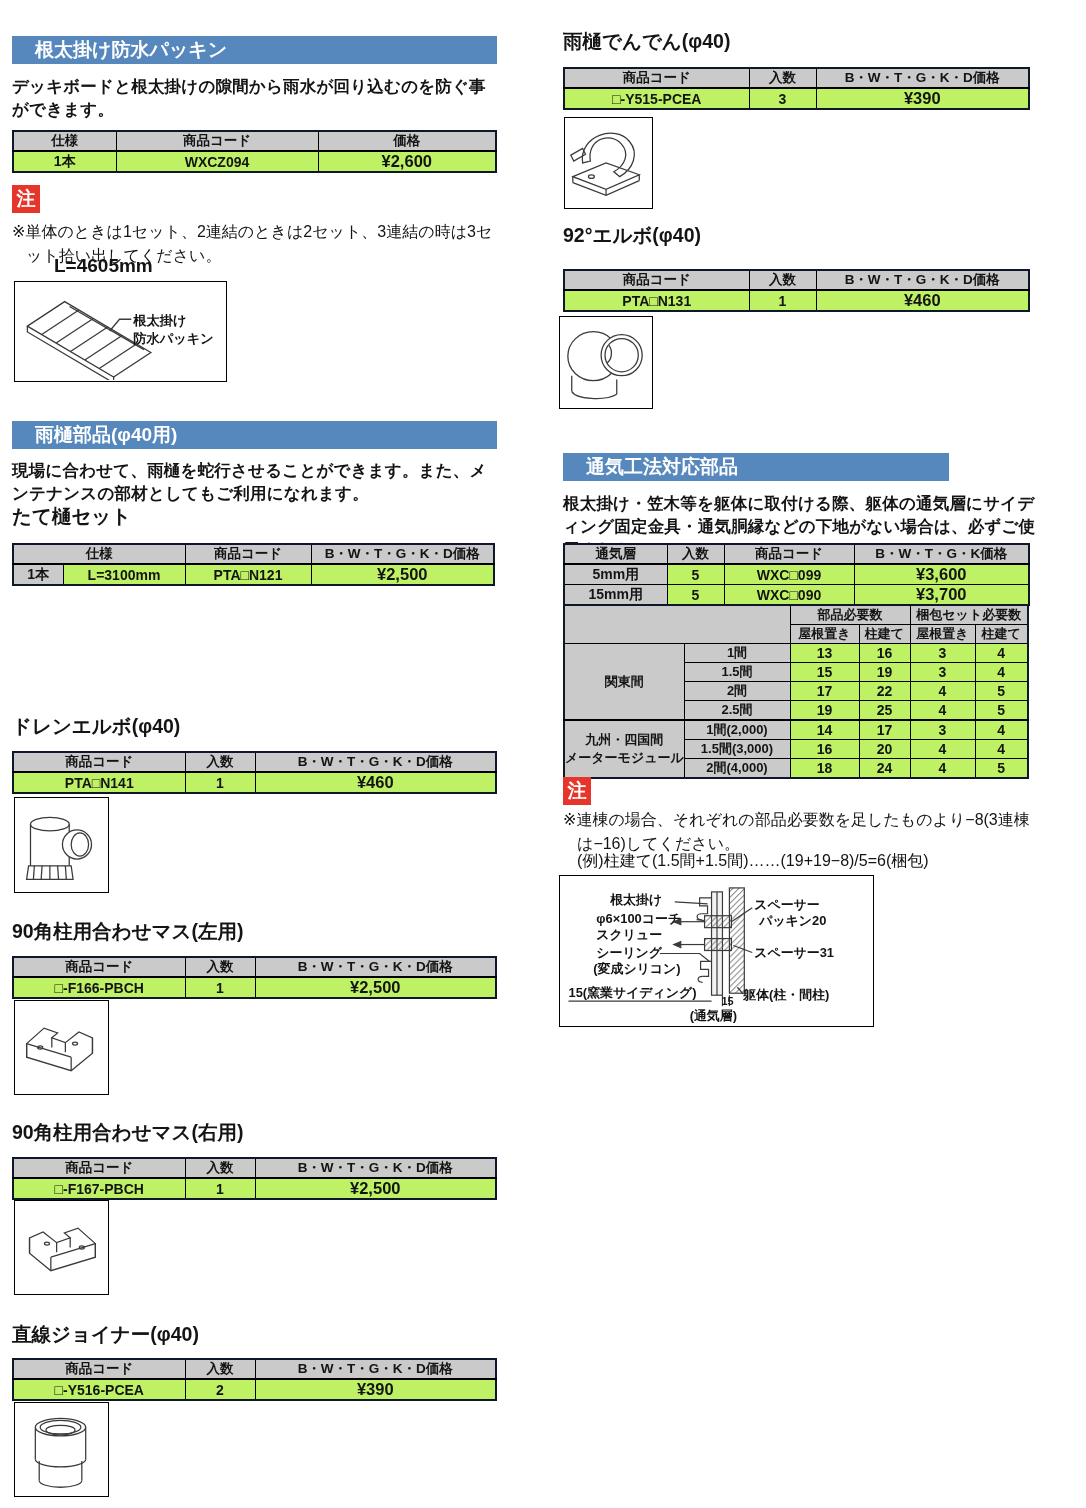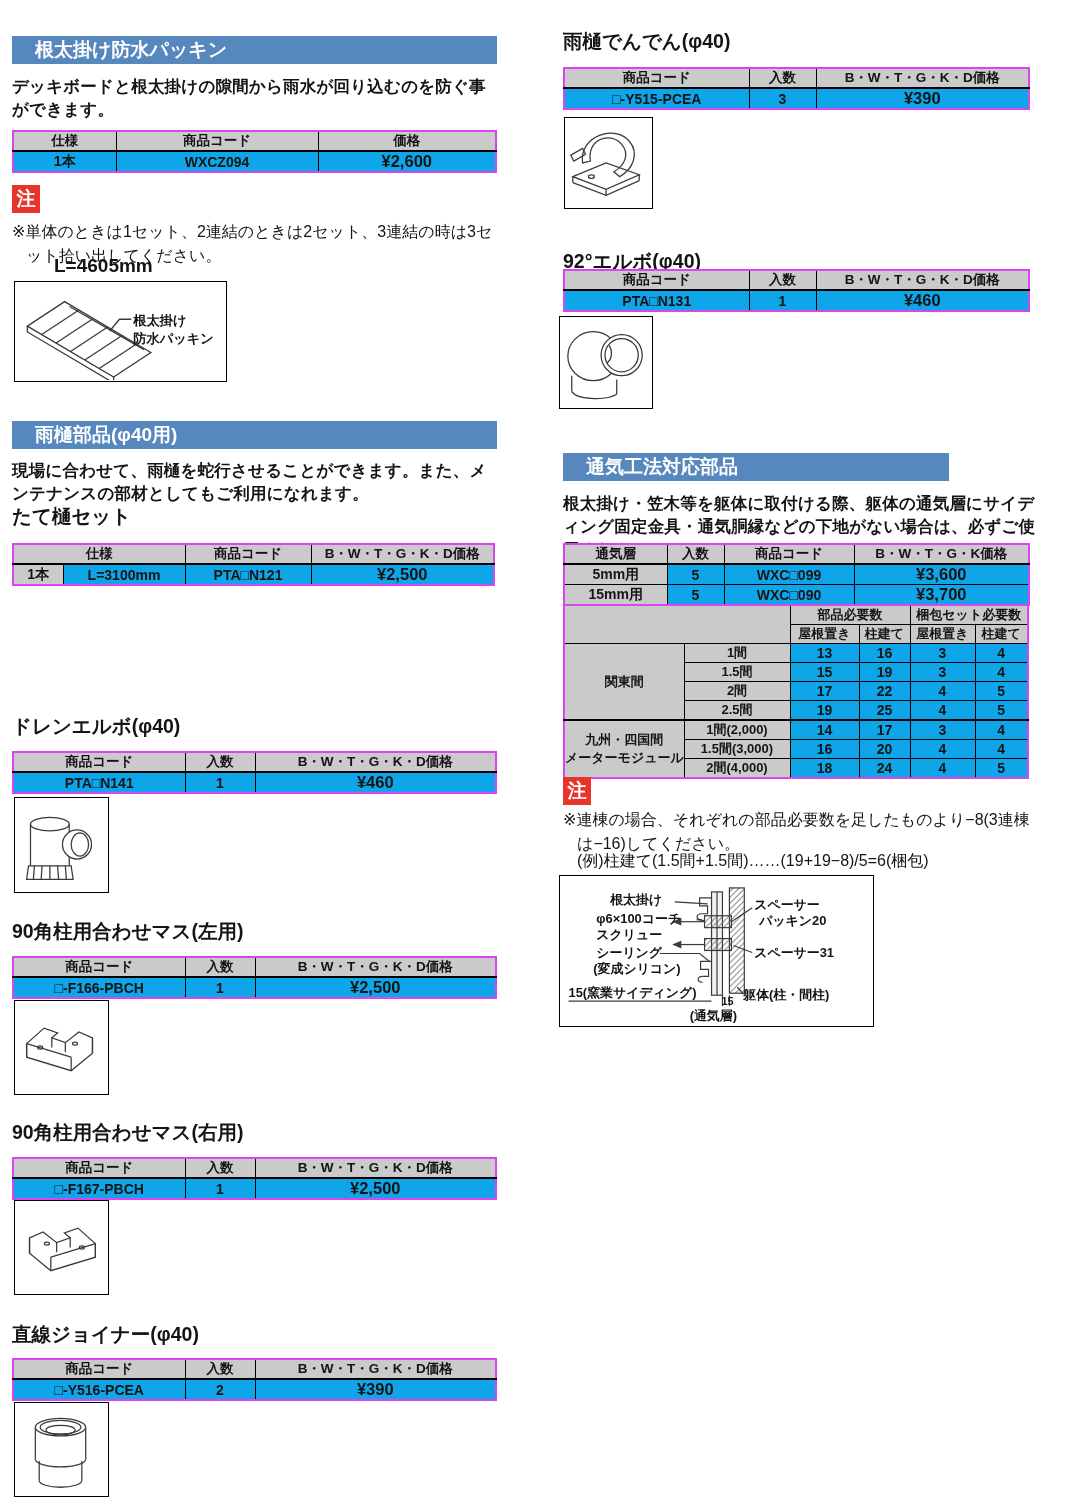--- a/index.html
+++ b/index.html
@@ -9,21 +9,21 @@
   .abs{position:absolute}
   .bar{background:#5788bd;color:#fff;font-weight:bold;font-size:19px;line-height:28px;height:28px;padding-left:23px}
   .para{font-size:16.5px;font-weight:bold;line-height:1.38;letter-spacing:.2px}
   .h2{font-size:19.5px;font-weight:bold;line-height:1.1}
   .noteicon{width:28px;height:28px;background:#e6352b;color:#fff;font-weight:bold;font-size:19px;
             text-align:center;line-height:28px}
   .notetext{font-size:16px;font-weight:normal;line-height:1.5}
   .hang{padding-left:14px;text-indent:-14px}
   .indent{padding-left:14px}
   .dimlabel{font-size:19px;font-weight:bold}
-  table.tbl{border-collapse:collapse;border:2px solid #d946ef;table-layout:fixed;font-weight:bold;background:#0ea5e9}
+  table.tbl{border-collapse:collapse;border:2px solid #0f172a;table-layout:fixed;font-weight:bold;background:#bef264}
   .tbl th,.tbl td{border:1px solid #000;padding:0;text-align:center;vertical-align:middle;
                   overflow:hidden;white-space:nowrap}
   .tbl th{background:#c9cac9;font-size:13.5px;height:17px;font-weight:bold}
   .tbl td{font-size:14px;height:19px}
   .tbl td.price{font-size:16.5px}
   .tbl td.g{background:#c9cac9}
   .tbl.simple tr.head th{border-bottom:2px solid #000}
   .cap th{font-size:13px;height:15px}
   .cap tr.h2r th{height:13px}
   .cap td{font-size:14px;height:17px}
@@ -297,21 +297,21 @@
         <line x1="76" y1="58" x2="76" y2="64"></line>
         <line x1="42" y1="73" x2="42" y2="79"></line>
         <polyline points="8,66 42,79 76,64"></polyline>
         <ellipse cx="27" cy="60" rx="3" ry="1.8"></ellipse>
         <path d="M18,46 C14,18 52,6 66,24 C76,36 70,52 56,60 L50,55 C62,48 66,36 58,27 C46,13 22,22 26,44 Z"></path>
         <polygon points="6,38 18,31 21,37 9,44"></polygon>
       </g>
     </svg>
   </div>
 
-  <div class="abs h2" style="left:563px;top:251px">92°エルボ(φ40)</div>
+  <div class="abs h2" style="left:563px;top:225px">92°エルボ(φ40)</div>
 
   <table class="abs tbl simple" style="left:563px;top:269px;width:467px">
     <colgroup>
         <col style="width:185px">
         <col style="width:67px">
         <col>
       </colgroup>
     <tbody>
         <tr class="head">
       <th>商品コード</th>

